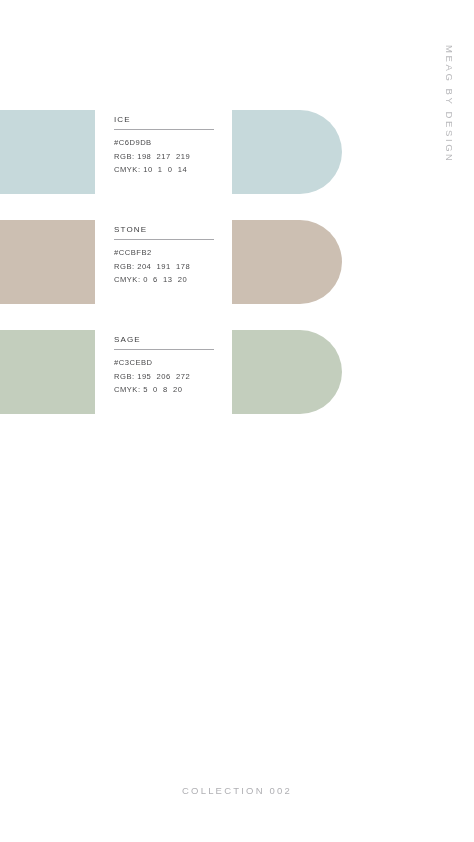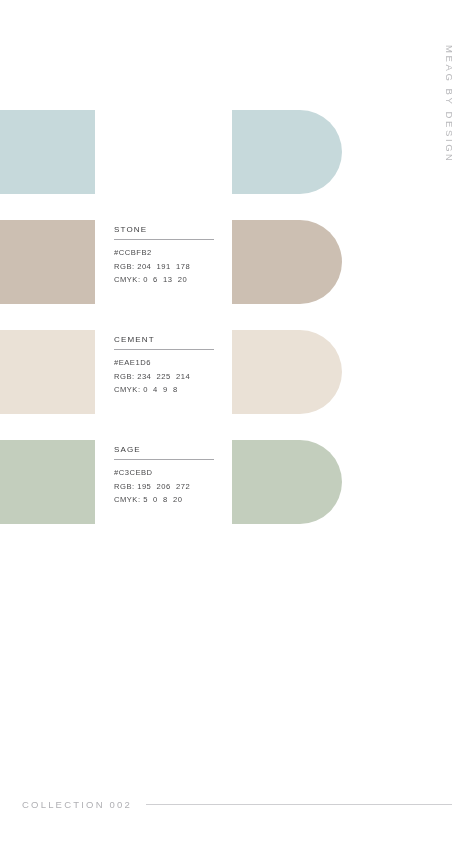--- a/index.html
+++ b/index.html
@@ -107,20 +107,21 @@
 
   
   .footer {
     position: absolute;
     left: 22px;
     bottom: 32px;
     width: 430px;
     display: flex;
     align-items: center;
     gap: 14px;
+    flex-direction: column;
   }
   .footer-label {
     font-size: 9.5px;
     letter-spacing: 2.2px;
     color: #b0b0b4;
     white-space: nowrap;
   }
   .footer-rule {
     flex: 1;
     height: 1px;
@@ -132,43 +133,39 @@
 
 <div id="page">
 
   <div class="brand">
     <span class="brand-text">MEAG BY DESIGN</span>
   </div>
 
   <div class="rows" id="rows">
       <div class="row">
         <div class="swatch-left" style="background: rgb(198, 217, 219);"></div>
+        <div class="info">
+          <div class="color-name">ICE</div>
+          <div class="divider"></div>
+          <div class="spec">#C6D9DB</div>
+          <div class="spec">RGB: 198  217  219</div>
+          <div class="spec">CMYK: 10  1  0  14</div>
+        </div>
         <div class="swatch-d" style="background: rgb(198, 217, 219);"></div>
       </div>
       <div class="row">
         <div class="swatch-left" style="background: rgb(204, 191, 178);"></div>
         <div class="info">
           <div class="color-name">STONE</div>
           <div class="divider"></div>
           <div class="spec">#CCBFB2</div>
           <div class="spec">RGB: 204  191  178</div>
           <div class="spec">CMYK: 0  6  13  20</div>
         </div>
         <div class="swatch-d" style="background: rgb(204, 191, 178);"></div>
-      </div>
-      <div class="row">
-        <div class="swatch-left" style="background: rgb(234, 225, 214);"></div>
-        <div class="info">
-          <div class="color-name">CEMENT</div>
-          <div class="divider"></div>
-          <div class="spec">#EAE1D6</div>
-          <div class="spec">RGB: 234  225  214</div>
-          <div class="spec">CMYK: 0  4  9  8</div>
-        </div>
-        <div class="swatch-d" style="background: rgb(234, 225, 214);"></div>
       </div>
       <div class="row">
         <div class="swatch-left" style="background: rgb(195, 206, 189);"></div>
         <div class="info">
           <div class="color-name">SAGE</div>
           <div class="divider"></div>
           <div class="spec">#C3CEBD</div>
           <div class="spec">RGB: 195  206  272</div>
           <div class="spec">CMYK: 5  0  8  20</div>
         </div>

